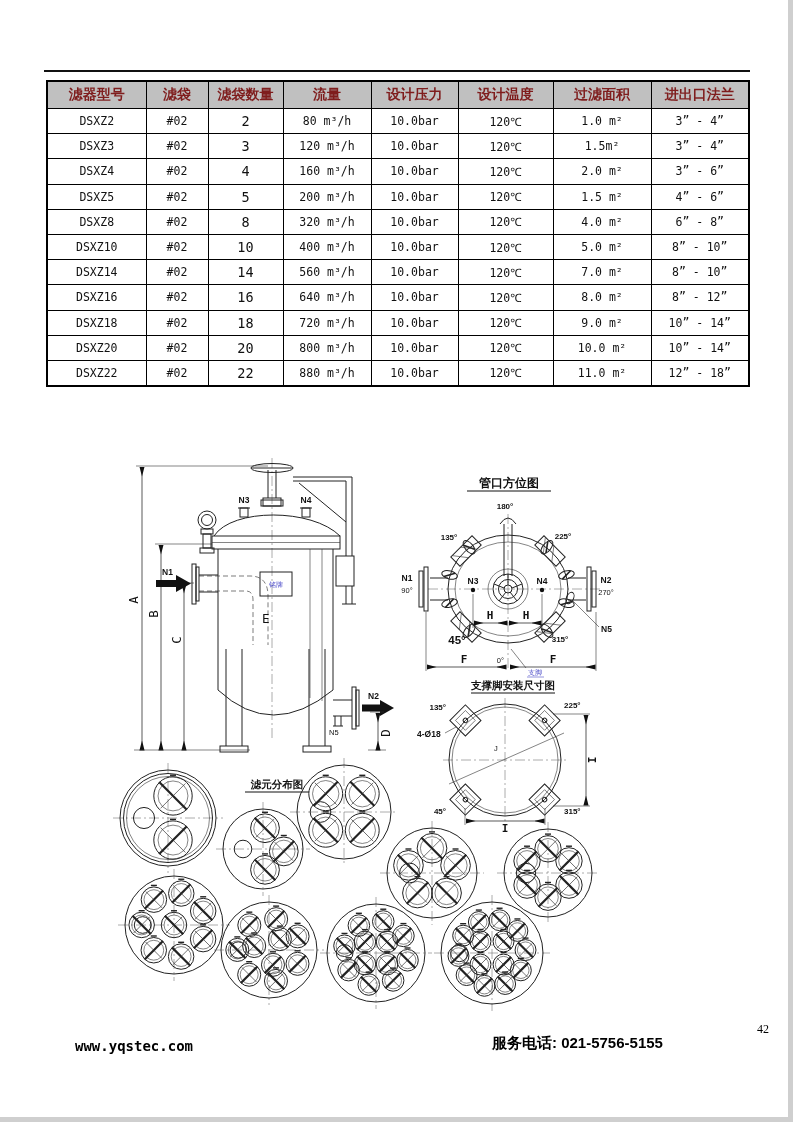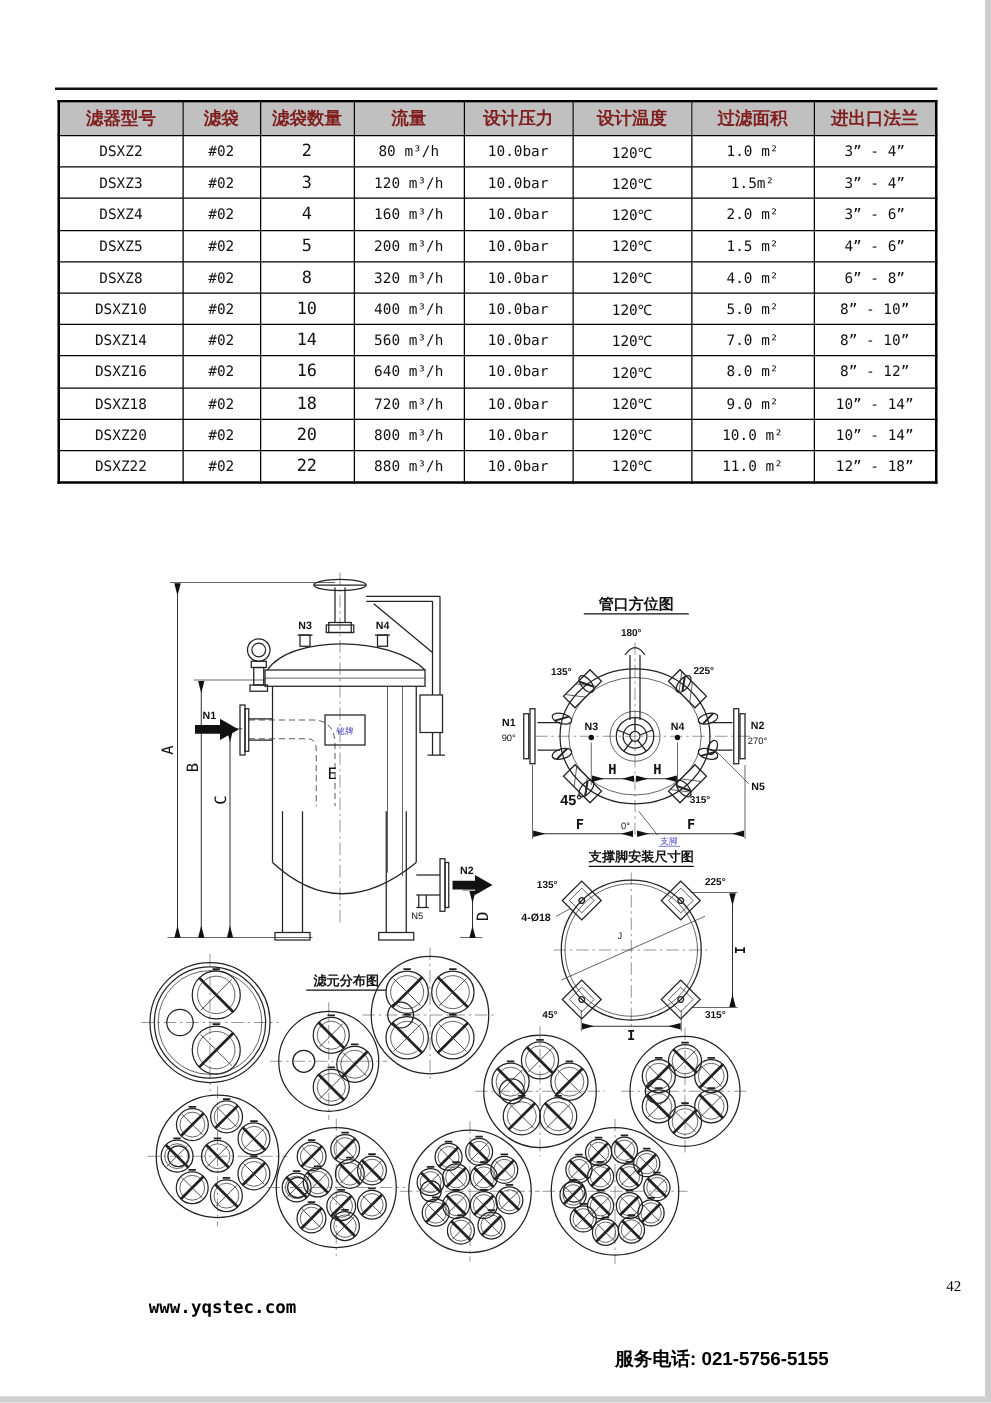--- a/index.html
+++ b/index.html
@@ -29,22 +29,22 @@
   .lbl{font:bold 8.5px "Liberation Sans",sans-serif;fill:#111;}
   .sm{font:7.5px "Liberation Sans",sans-serif;fill:#111;}
   .ang{font:bold 8px "Liberation Sans",sans-serif;fill:#111;}
   .angbig{font:bold 11.5px "Liberation Sans",sans-serif;fill:#111;}
   .dimlbl{font:12.5px "DejaVu Sans Mono",monospace;fill:#111;}
   .hlbl{font:bold 11px "DejaVu Sans Mono",monospace;fill:#111;}
   .ttl{font:bold 12px "Liberation Sans",sans-serif;fill:#111;}
   .ttl2{font:bold 10.5px "Liberation Sans",sans-serif;fill:#111;}
   .blue{fill:#4a4ac8;font:7px "Liberation Sans",sans-serif;}
   
-  .site{position:absolute;left:75px;top:1038px;font:bold 14px "DejaVu Sans Mono",monospace;color:#000;margin-left:44px;}
-  .phone{position:absolute;left:492px;top:1034px;font:bold 15px "Liberation Sans",sans-serif;color:#000;margin-top:44px;}
+  .site{position:absolute;left:75px;top:1038px;font:bold 14px "DejaVu Sans Mono",monospace;color:#000;}
+  .phone{position:absolute;left:492px;top:1034px;font:bold 15px "Liberation Sans",sans-serif;color:#000;}
   .pagenum{position:absolute;left:729px;top:1022px;font:12px "Liberation Serif",serif;color:#000;margin-left:28px;}
 </style>
 </head>
 <body>
 
 <div class="page">
 
   <div class="top-rule"></div>
 
   <table class="spec">

